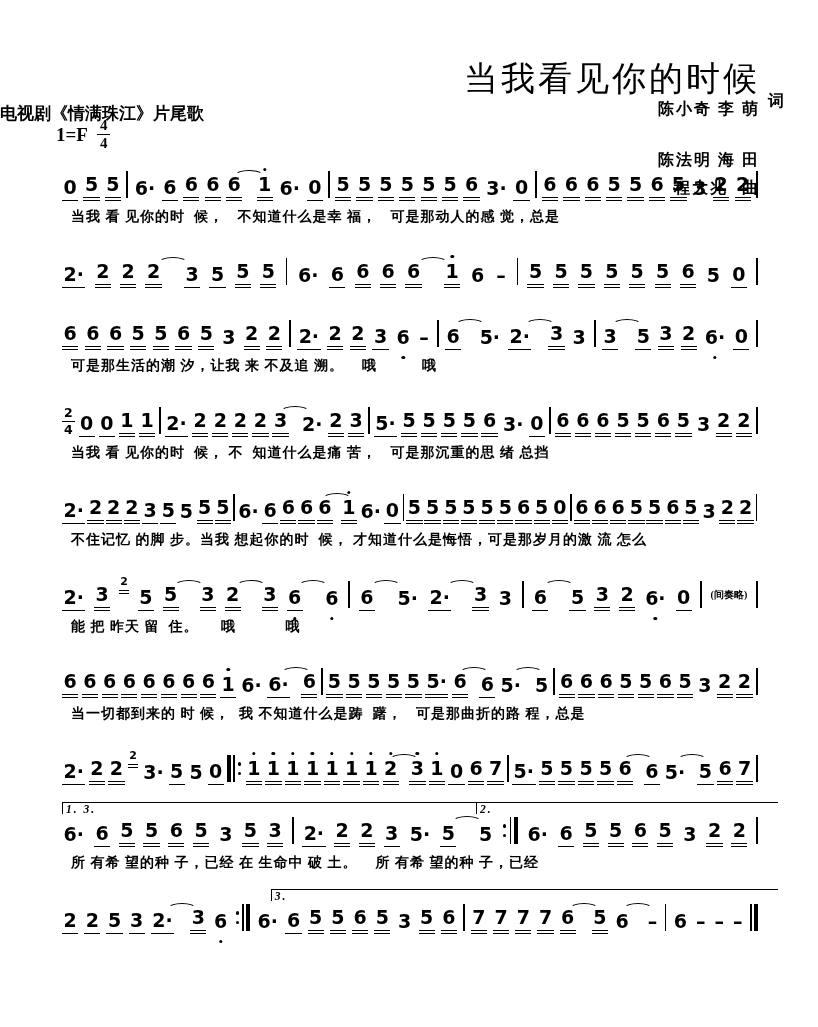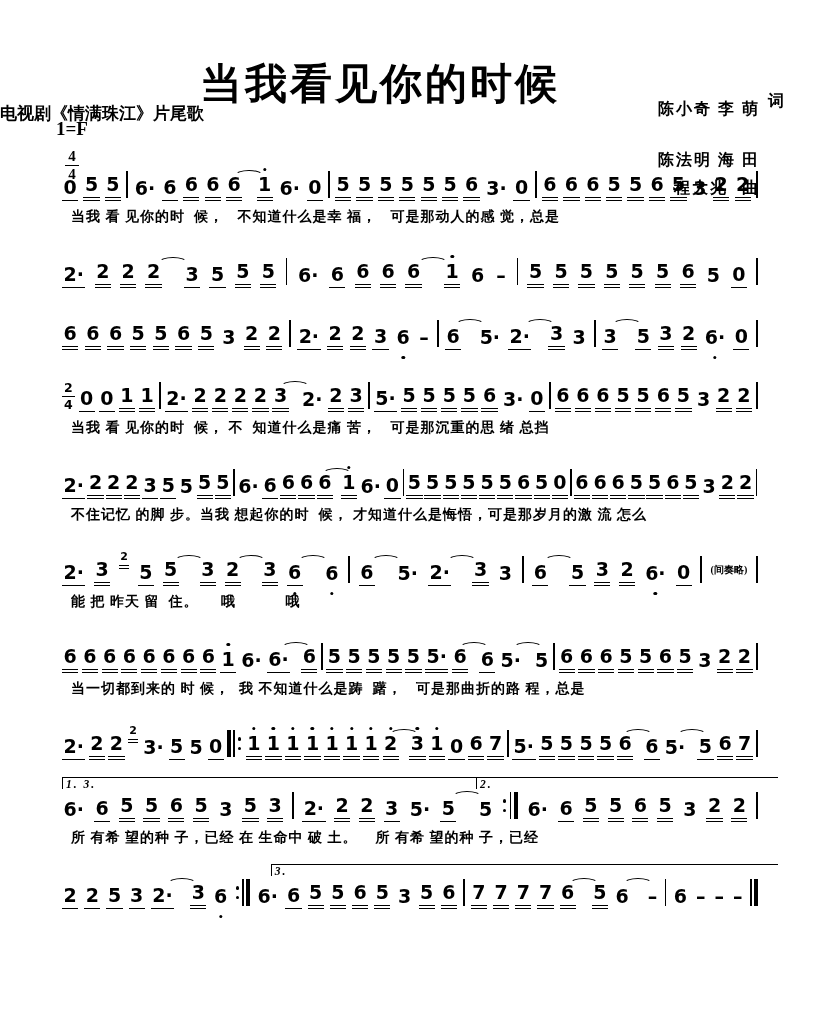--- a/index.html
+++ b/index.html
@@ -1,29 +1,29 @@
 <!DOCTYPE html>
 <html><head>
 <meta charset="utf-8">
 <style>
   html,body{margin:0;padding:0;background:#e8e8e8;}
   .page{position:relative;width:818px;height:1027px;background:#ffffff;color:#000;
         font-family:"Liberation Serif",serif;overflow:hidden;}
   
-  .title{position:absolute;top:56px;left:0;width:760px;text-align:center;
-         font-size:42px;font-weight:bold;letter-spacing:3px;
+  .title{position:absolute;top:56px;left:0;width:760px;text-align:right;
+         font-size:34px;font-weight:normal;letter-spacing:3px;
          font-family:"Liberation Sans",sans-serif;}
   .subtitle{position:absolute;top:102px;left:0;width:740px;text-align:left;
             font-size:17px;font-weight:bold;}
   .credits{position:absolute;top:72px;right:58px;font-size:16px;font-weight:bold;line-height:1.75;}
   .credits .cr-row{text-align:justify;letter-spacing:2px;margin-top:23px;}
   .credits .cr-row3{display:flex;justify-content:flex-end;gap:14px;letter-spacing:2px;}
   .credits .ci{position:absolute;right:-24px;top:15px;letter-spacing:0;}
   .keysig{position:absolute;top:118px;left:56px;font-size:19px;font-weight:bold;
-          display:flex;align-items:center;gap:9px;flex-direction:column;}
+          display:flex;align-items:center;gap:9px;}
   .frac{display:inline-flex;flex-direction:column;align-items:center;line-height:1;
         font-size:15px;font-weight:bold;}
   .frac .mt{border-bottom:1.6px solid #000;padding:0 3px 1px;margin-bottom:1px;}
   
   .systems{position:absolute;top:154px;left:62px;width:696px;}
   .system{position:relative;margin-bottom:15px;}
   .notes{display:flex;justify-content:space-between;align-items:flex-end;
          height:32px;padding-top:15px;position:relative;
          font-family:"DejaVu Sans",sans-serif;font-weight:bold;font-size:19px;}
   .note{position:relative;display:inline-flex;line-height:1;}
@@ -352,20 +352,21 @@
           </span>
           <span class="note">
             <span class="inner">6·</span>
             <span class="od below"></span>
           </span>
           <span class="note u1">
             <span class="inner">0</span>
           </span>
           <span class="bar"></span>
         </div>
+        <div class="lyrics">可是那生活的潮 汐，让我 来 不及追 溯。    哦          哦</div>
       </div>
       <div class="system">
         <div class="notes">
           <span class="meter">
             <span class="mt">2</span>
             <span class="mb">4</span>
           </span>
           <span class="note u1">
             <span class="inner">0</span>
           </span>

